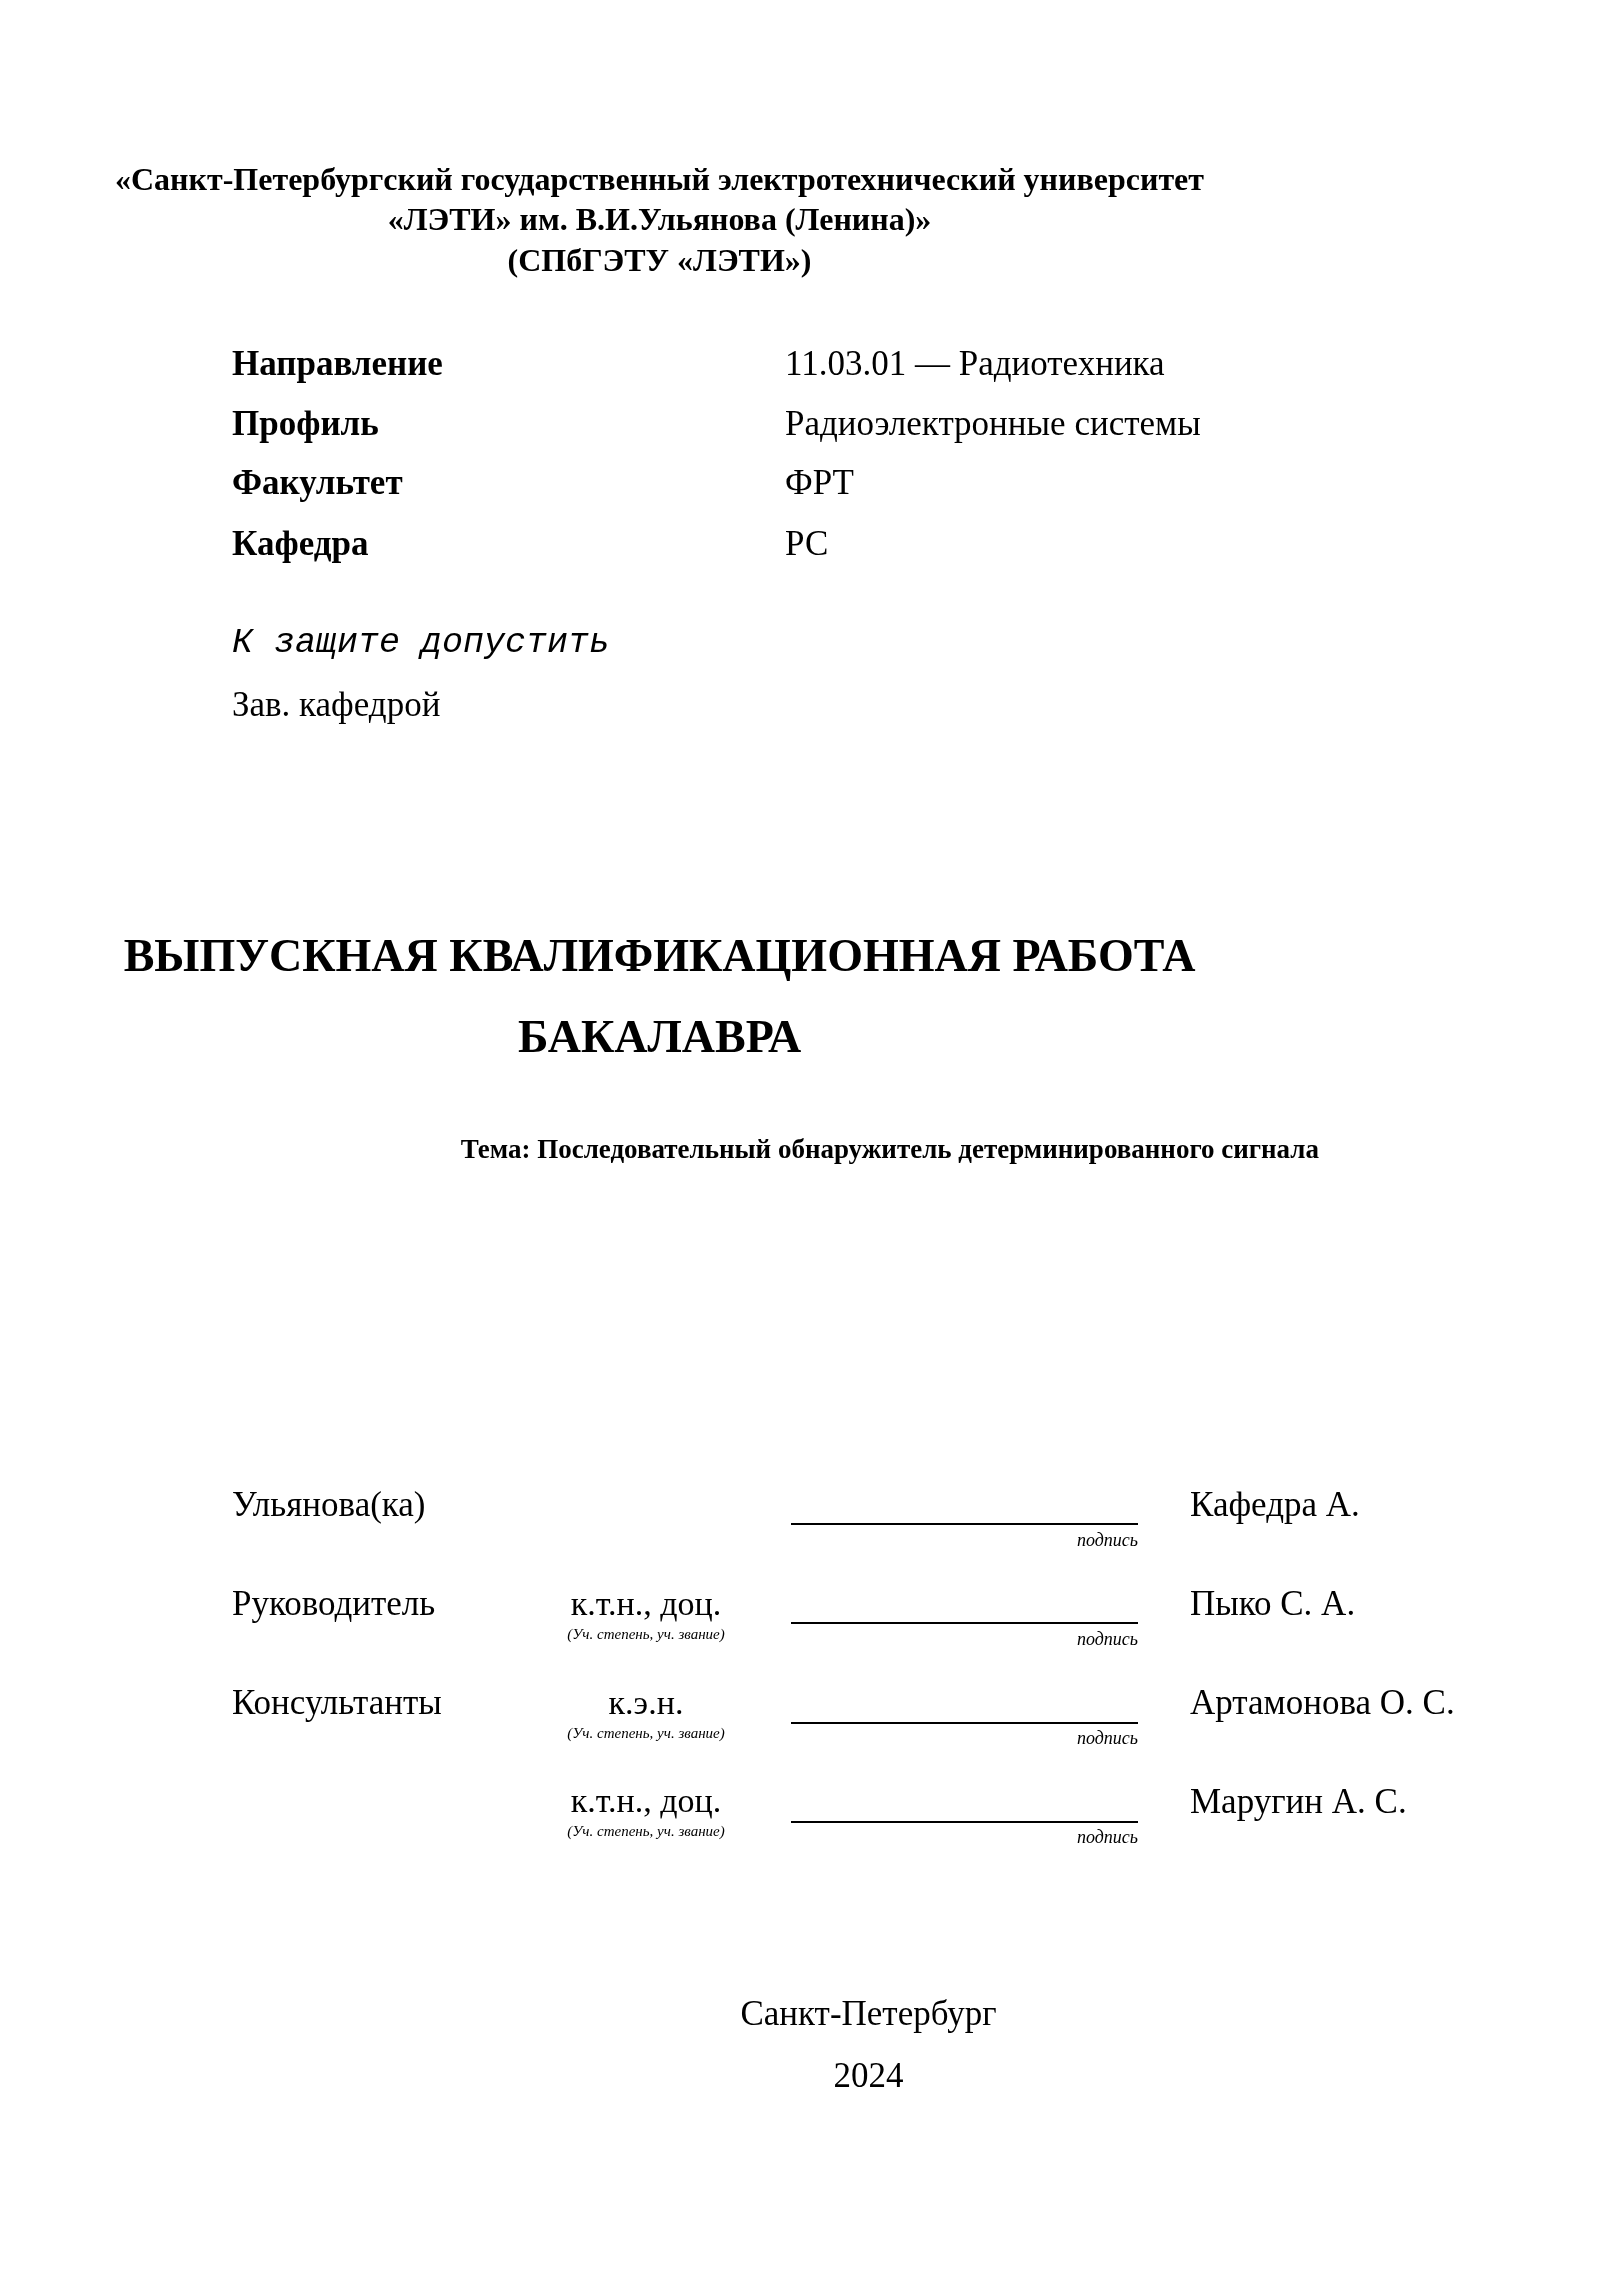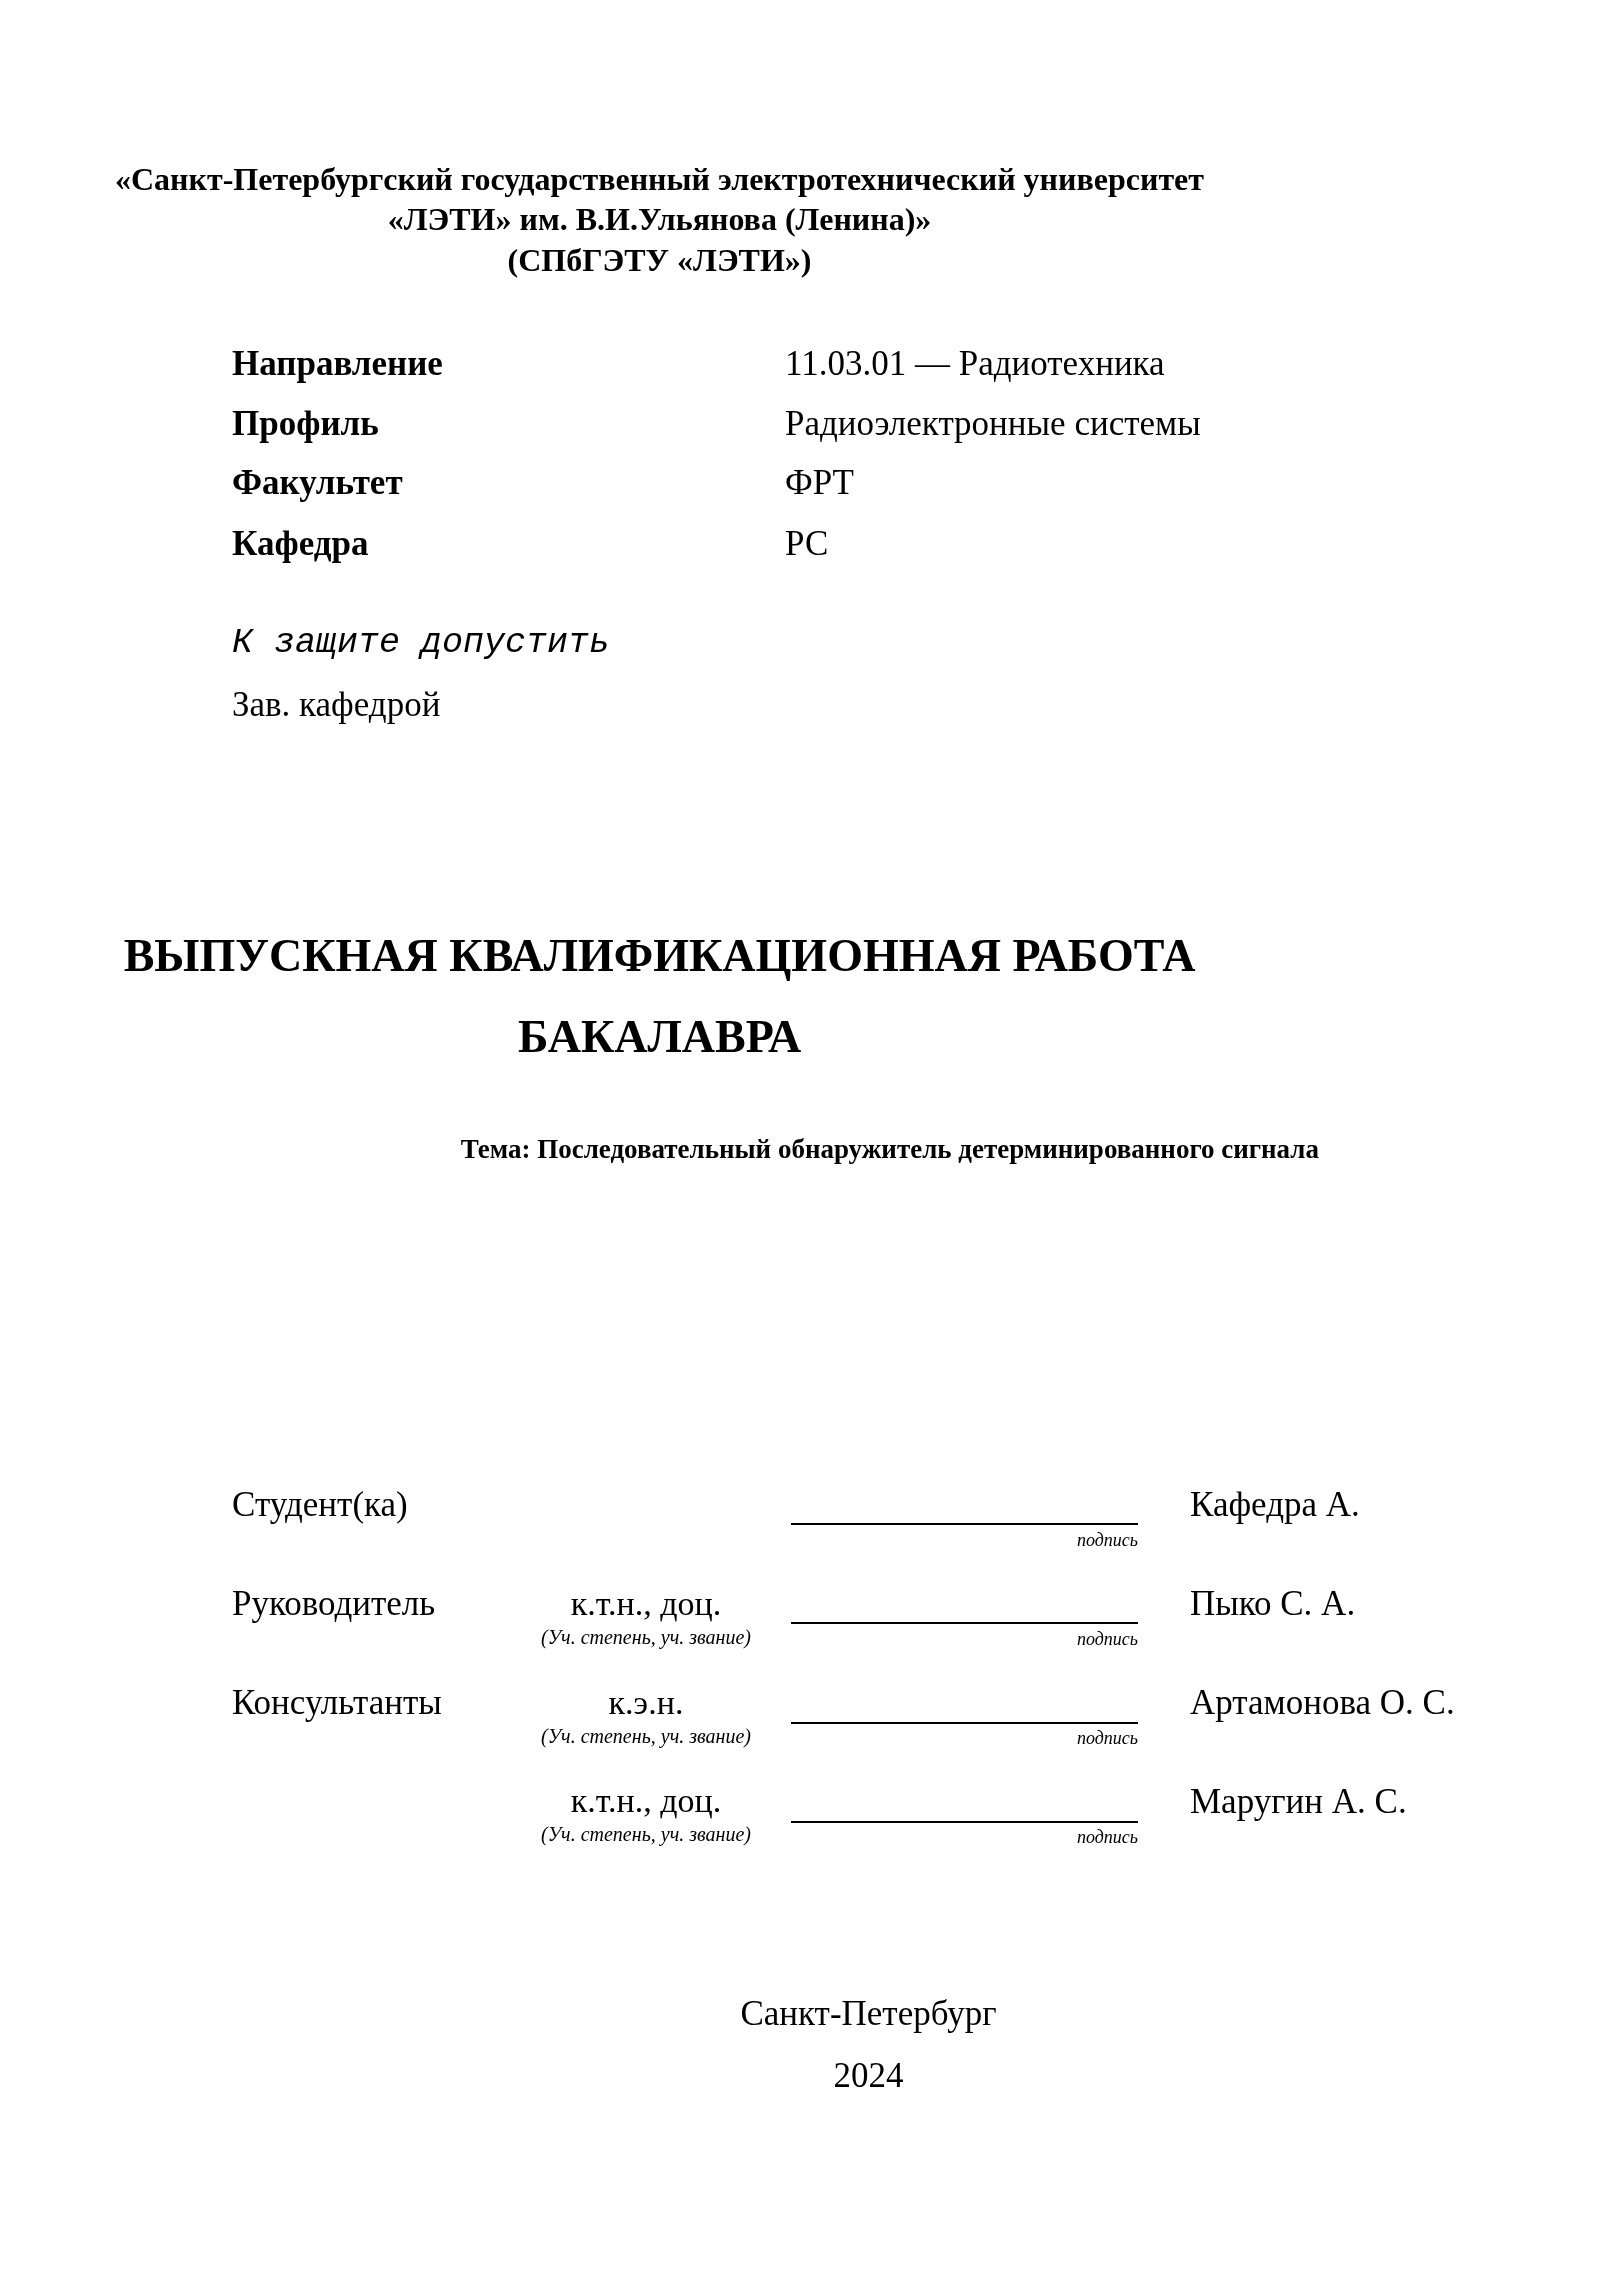--- a/index.html
+++ b/index.html
@@ -7,21 +7,21 @@
          font-family: "Liberation Serif", "DejaVu Serif", serif; color: #000; }
   .abs { position: absolute; white-space: nowrap; line-height: 1; }
   .center { left: 0; width: 1319px; text-align: center; }
   .hdr { font-weight: bold; font-size: 32px; }
   .body { font-size: 35px; }
   .bold { font-weight: bold; text-align: center; }
   .ital { font-style: italic; font-family: Liberation Mono, monospace; }
   .title { font-weight: bold; font-size: 46px; }
   .topic { font-weight: bold; font-size: 27px; text-align: right; }
   .deg { width: 330px; text-align: center; left: 481px; font-size: 34px; }
-  .degcap { width: 330px; text-align: center; left: 481px; font-size: 20px; font-style: italic; }
+  .degcap { width: 330px; text-align: center; left: 481px; font-size: 15px; font-style: italic; }
   .sigline { position: absolute; left: 791px; width: 347px; height: 0; border-top: 2.4px solid #000; }
   .sigcap { width: 347px; left: 791px; text-align: right; font-size: 18px; font-style: italic; }
 </style>
 </head>
 <body>
 
 <div class="abs center hdr" style="top:163px">«Санкт-Петербургский государственный электротехнический университет</div>
 <div class="abs center hdr" style="top:203px">«ЛЭТИ» им. В.И.Ульянова (Ленина)»</div>
 <div class="abs center hdr" style="top:244px">(СПбГЭТУ «ЛЭТИ»)</div>
 
@@ -41,21 +41,21 @@
 
 <div class="abs body ital" style="top:626px;left:232px">К защите допустить</div>
 <div class="abs body" style="top:687px;left:232px">Зав. кафедрой</div>
 
 <div class="abs center title" style="top:933px">ВЫПУСКНАЯ КВАЛИФИКАЦИОННАЯ РАБОТА</div>
 <div class="abs center title" style="top:1014px">БАКАЛАВРА</div>
 <div class="abs center topic" style="top:1136px">Тема: Последовательный обнаружитель детерминированного сигнала</div>
 
 <div>
 
-  <div class="abs body" style="top:1487px;left:232px">Студент(ка)</div>
+  <div class="abs body" style="top:1487px;left:232px">Ульянова(ка)</div>
   <div class="sigline" style="top:1523px"></div>
   <div class="abs sigcap" style="top:1531px">подпись</div>
   <div class="abs body" style="top:1487px;left:1190px">Кафедра А.</div>
 
   <div class="abs body" style="top:1586px;left:232px">Руководитель</div>
   <div class="abs deg" style="top:1587px">к.т.н., доц.</div>
   <div class="abs degcap" style="top:1627px">(Уч. степень, уч. звание)</div>
   <div class="sigline" style="top:1622px"></div>
   <div class="abs sigcap" style="top:1630px">подпись</div>
   <div class="abs body" style="top:1586px;left:1190px">Пыко С. А.</div>

